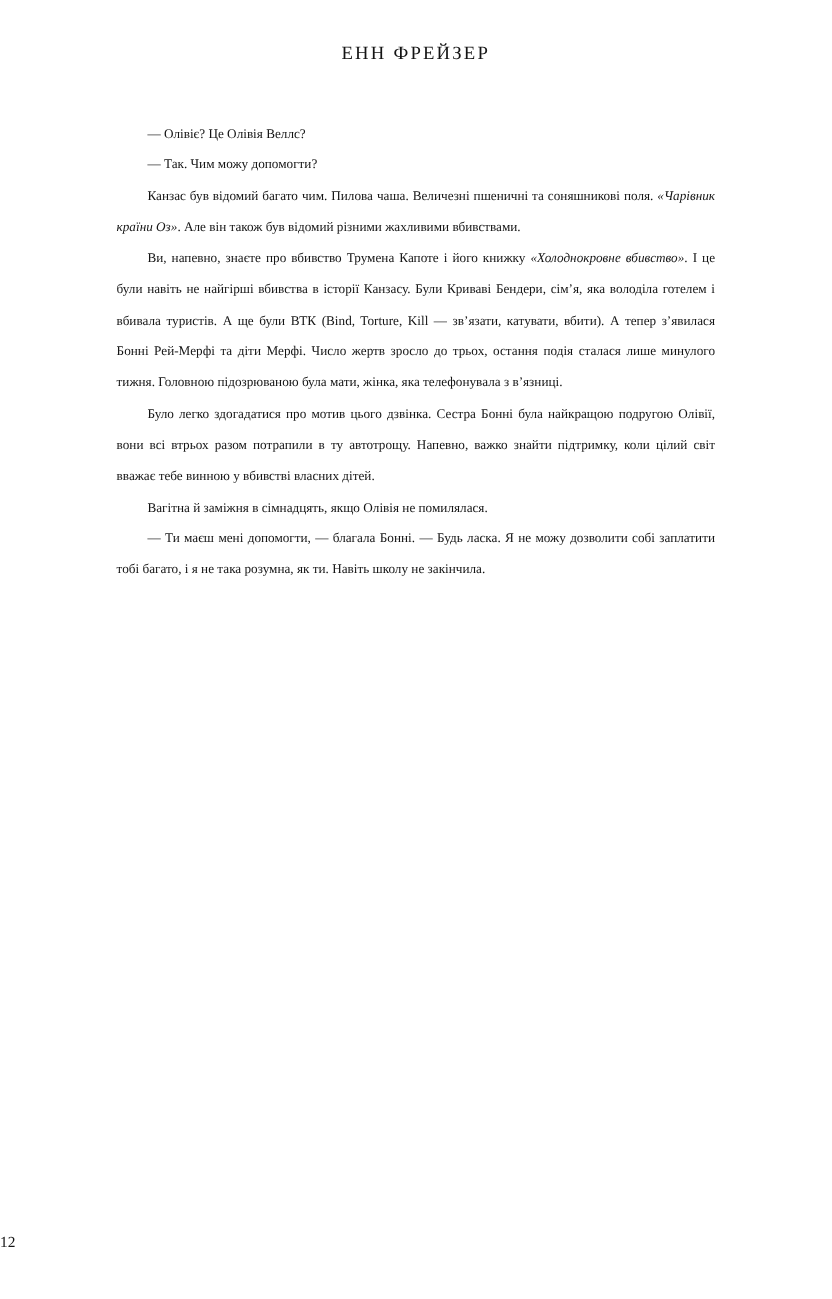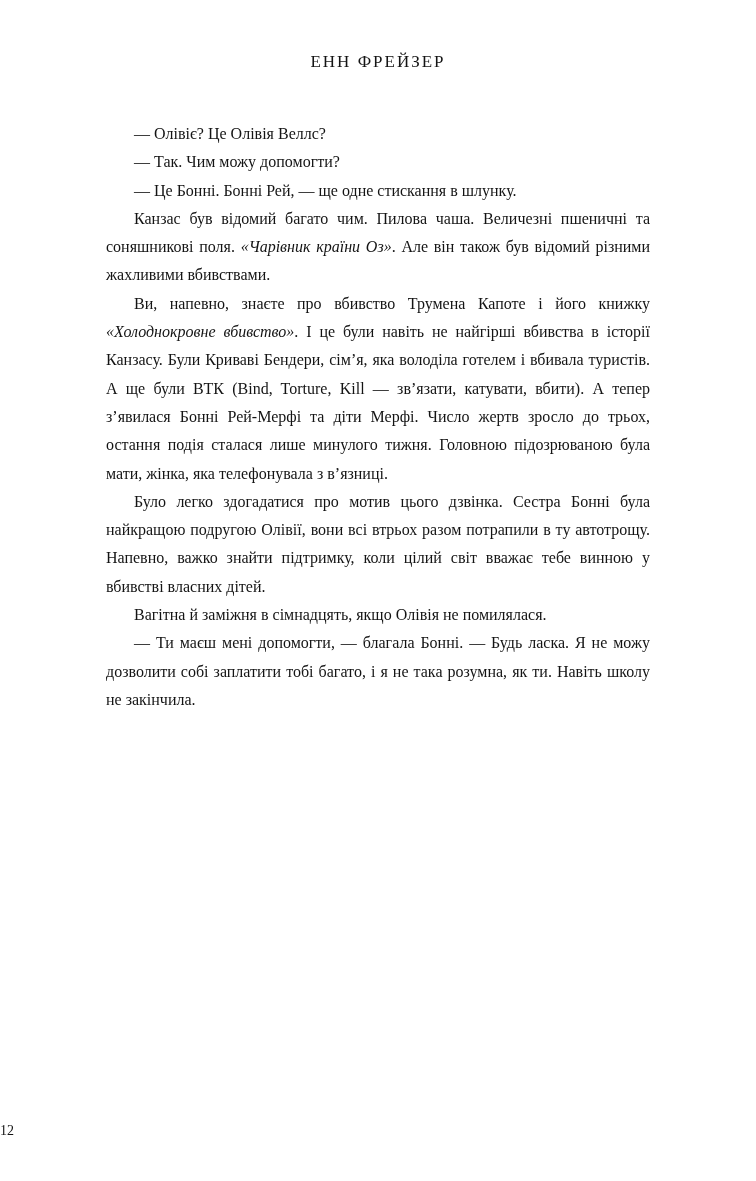--- a/index.html
+++ b/index.html
@@ -14,32 +14,32 @@
     font-family: "Liberation Serif", "DejaVu Serif", serif;
     color: #141414;
     overflow: hidden;
   }
   .page {
     position: absolute;
     top: 0; left: 0;
     width: 756px;
     height: 1181px;
     box-sizing: border-box;
-    padding: 52px 106px 0 106px;
+    padding: 39px 106px 0 106px;
   }
   .running-header {
     text-align: center;
     font-size: 17px;
     letter-spacing: 2px;
     font-weight: normal;
     margin: 0 0 48px 0;
   }
   .body-text p {
     margin: 0;
-    font-size: 16px;
+    font-size: 12px;
     line-height: 28.3px;
     text-align: justify;
     text-indent: 28px;
     hyphens: auto;
   }
   .body-text .italic {
     font-style: italic;
     margin-top: 24px;
   }
   .page-number {
@@ -52,21 +52,20 @@
 </style>
 </head>
 <body>
 
 <div class="page">
   <div class="running-header">ЕНН ФРЕЙЗЕР</div>
 
   <div class="body-text">
       <p><span>— Олівіє? Це Олівія Веллс?</span></p>
       <p><span>— Так. Чим можу допомогти?</span></p>
-      <p><span>— Це Бонні. Бонні Рей, — ще одне стискання в шлунку.</span></p>
       <p><span>Канзас був відомий багато чим. Пилова чаша. Величезні пшеничні та соняшникові поля. </span><span class="italic">«Чарівник країни Оз»</span><span>. Але він також був відомий різними жахливими вбивствами.</span></p>
       <p><span>Ви, напевно, знаєте про вбивство Трумена Капоте і його книжку </span><span class="italic">«Холоднокровне вбивство»</span><span>. І це були навіть не найгірші вбивства в історії Канзасу. Були Криваві Бендери, сім’я, яка володіла готелем і вбивала туристів. А ще були ВТК (Bind, Torture, Kill — зв’язати, катувати, вбити). А тепер з’явилася Бонні Рей-Мерфі та діти Мерфі. Число жертв зросло до трьох, остання подія сталася лише минулого тижня. Головною підозрюваною була мати, жінка, яка телефонувала з в’язниці.</span></p>
       <p><span>Було легко здогадатися про мотив цього дзвінка. Сестра Бонні була найкращою подругою Олівії, вони всі втрьох разом потрапили в ту автотрощу. Напевно, важко знайти підтримку, коли цілий світ вважає тебе винною у вбивстві власних дітей.</span></p>
       <p><span>Вагітна й заміжня в сімнадцять, якщо Олівія не помилялася.</span></p>
       <p><span>— Ти маєш мені допомогти, — благала Бонні. — Будь ласка. Я не можу дозволити собі заплатити тобі багато, і я не така розумна, як ти. Навіть школу не закінчила.</span></p>
     </div>
 
   <div class="page-number">12</div>
 </div>
 

